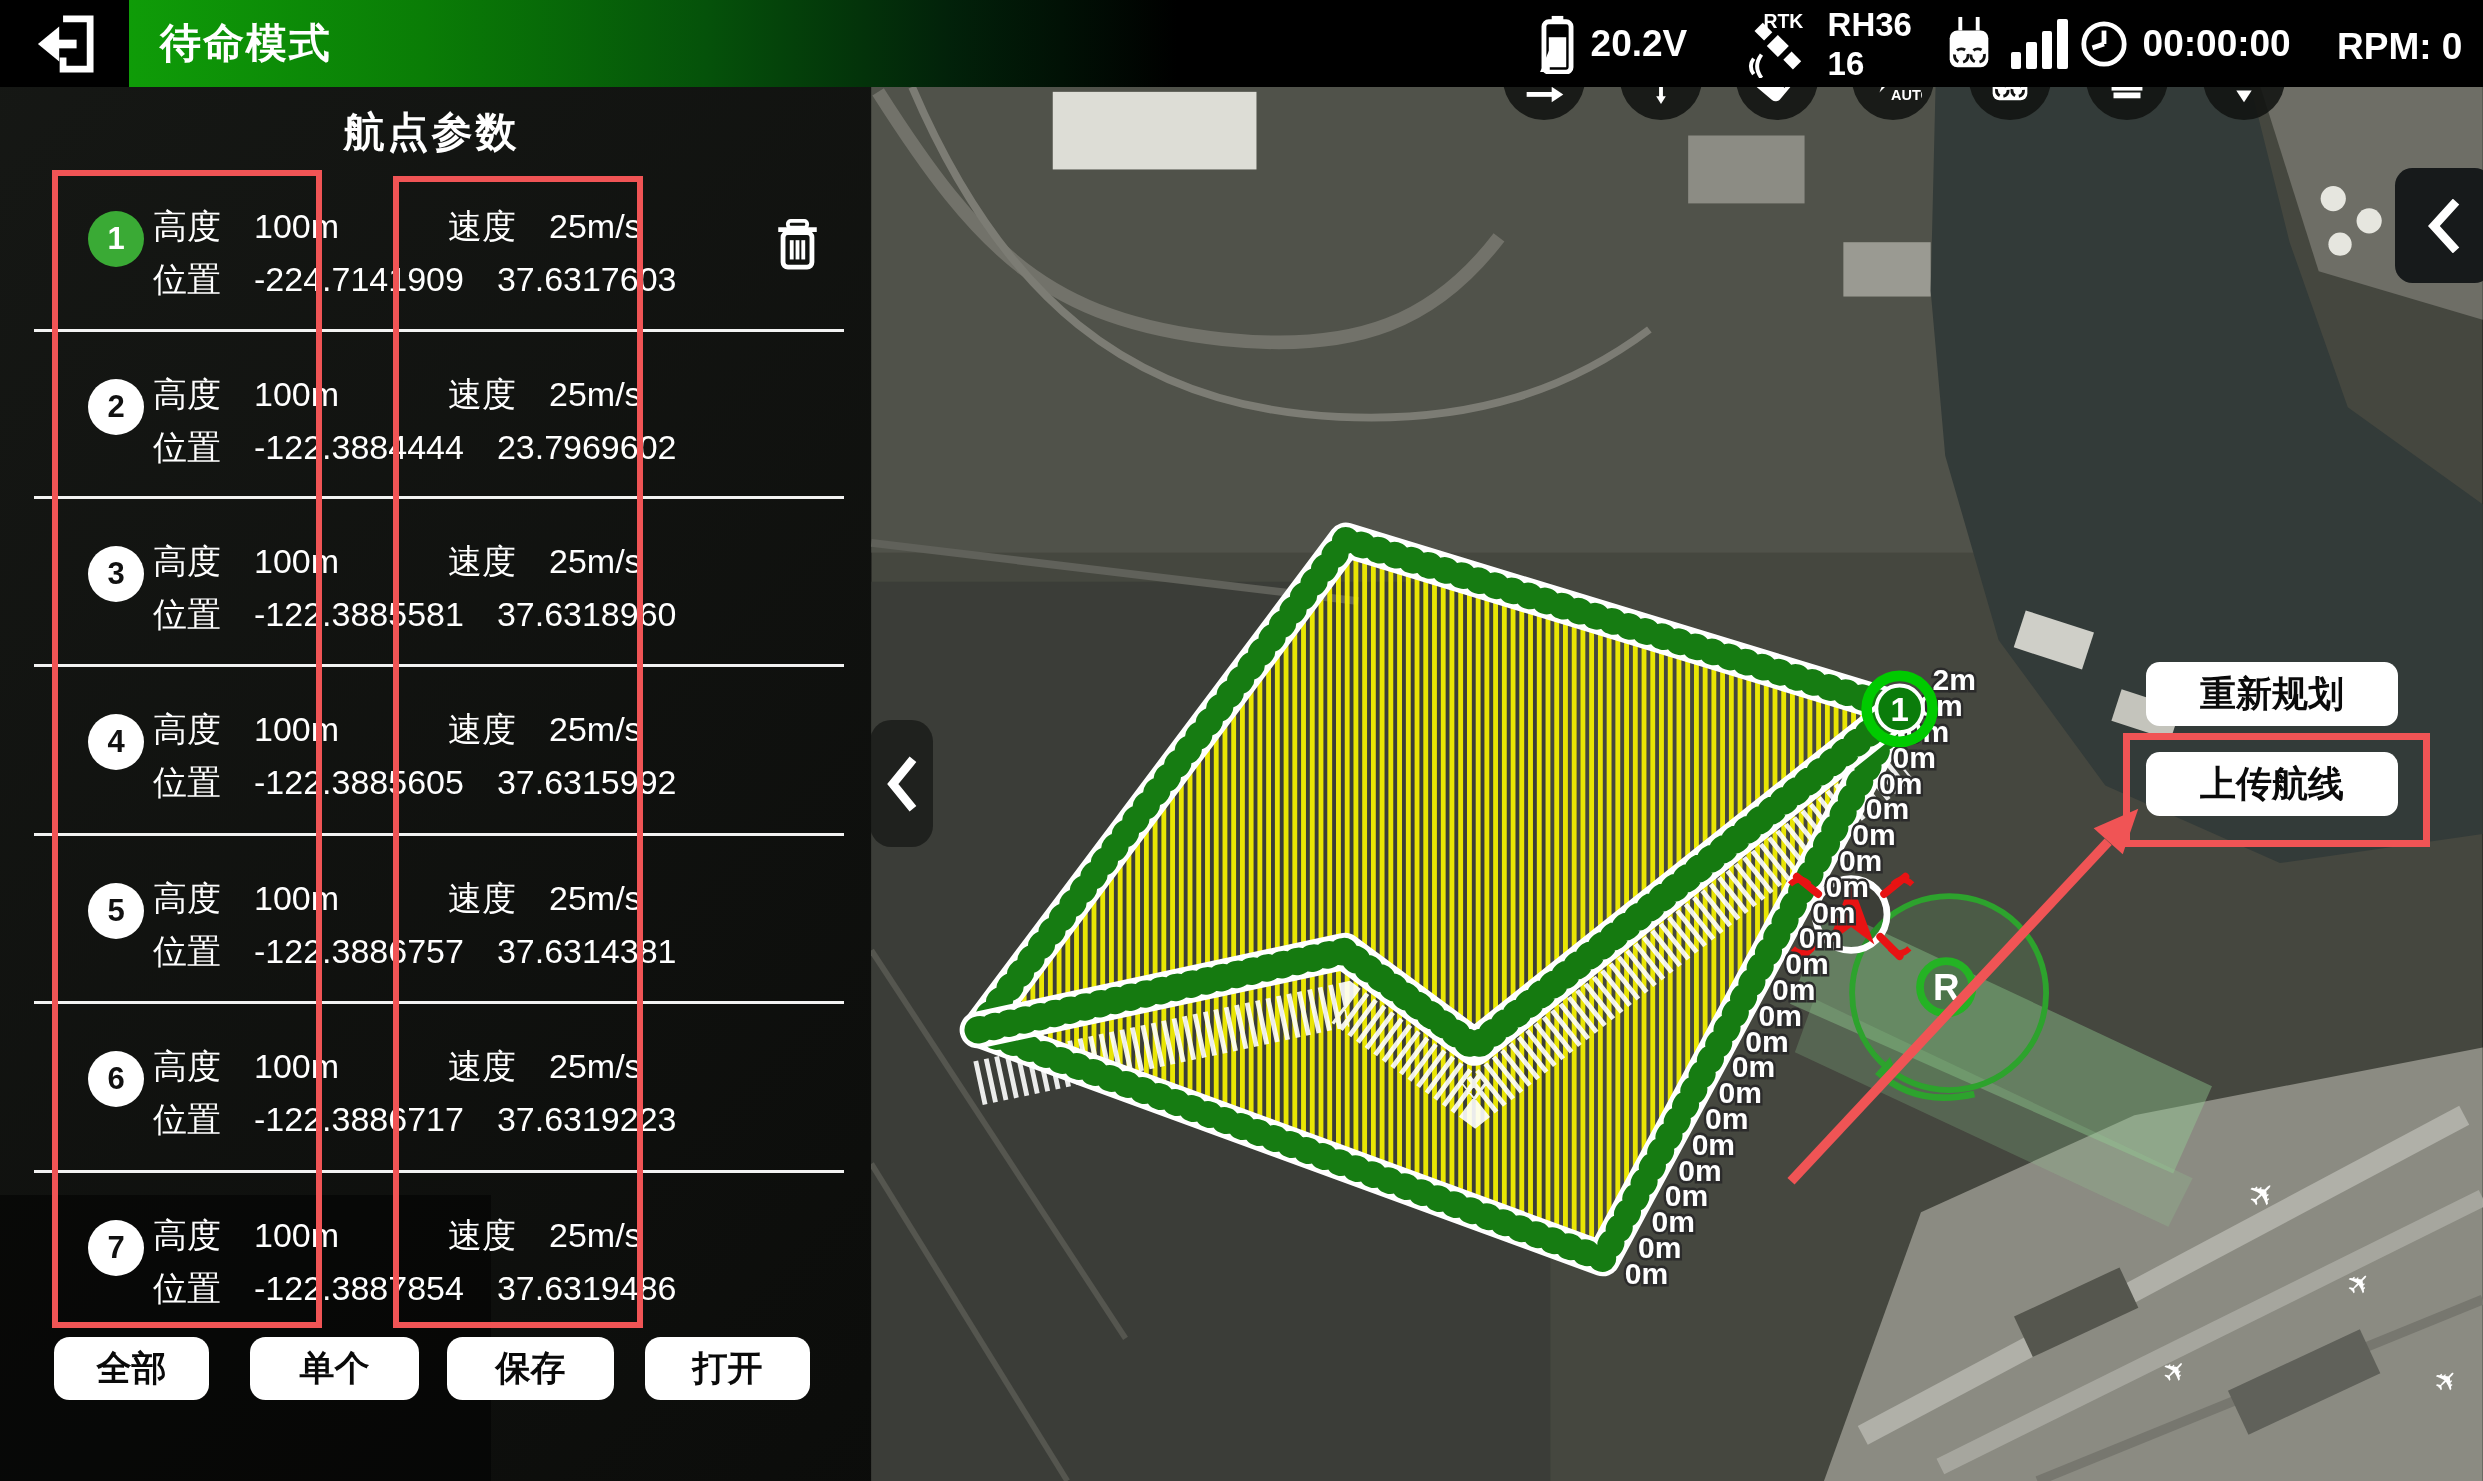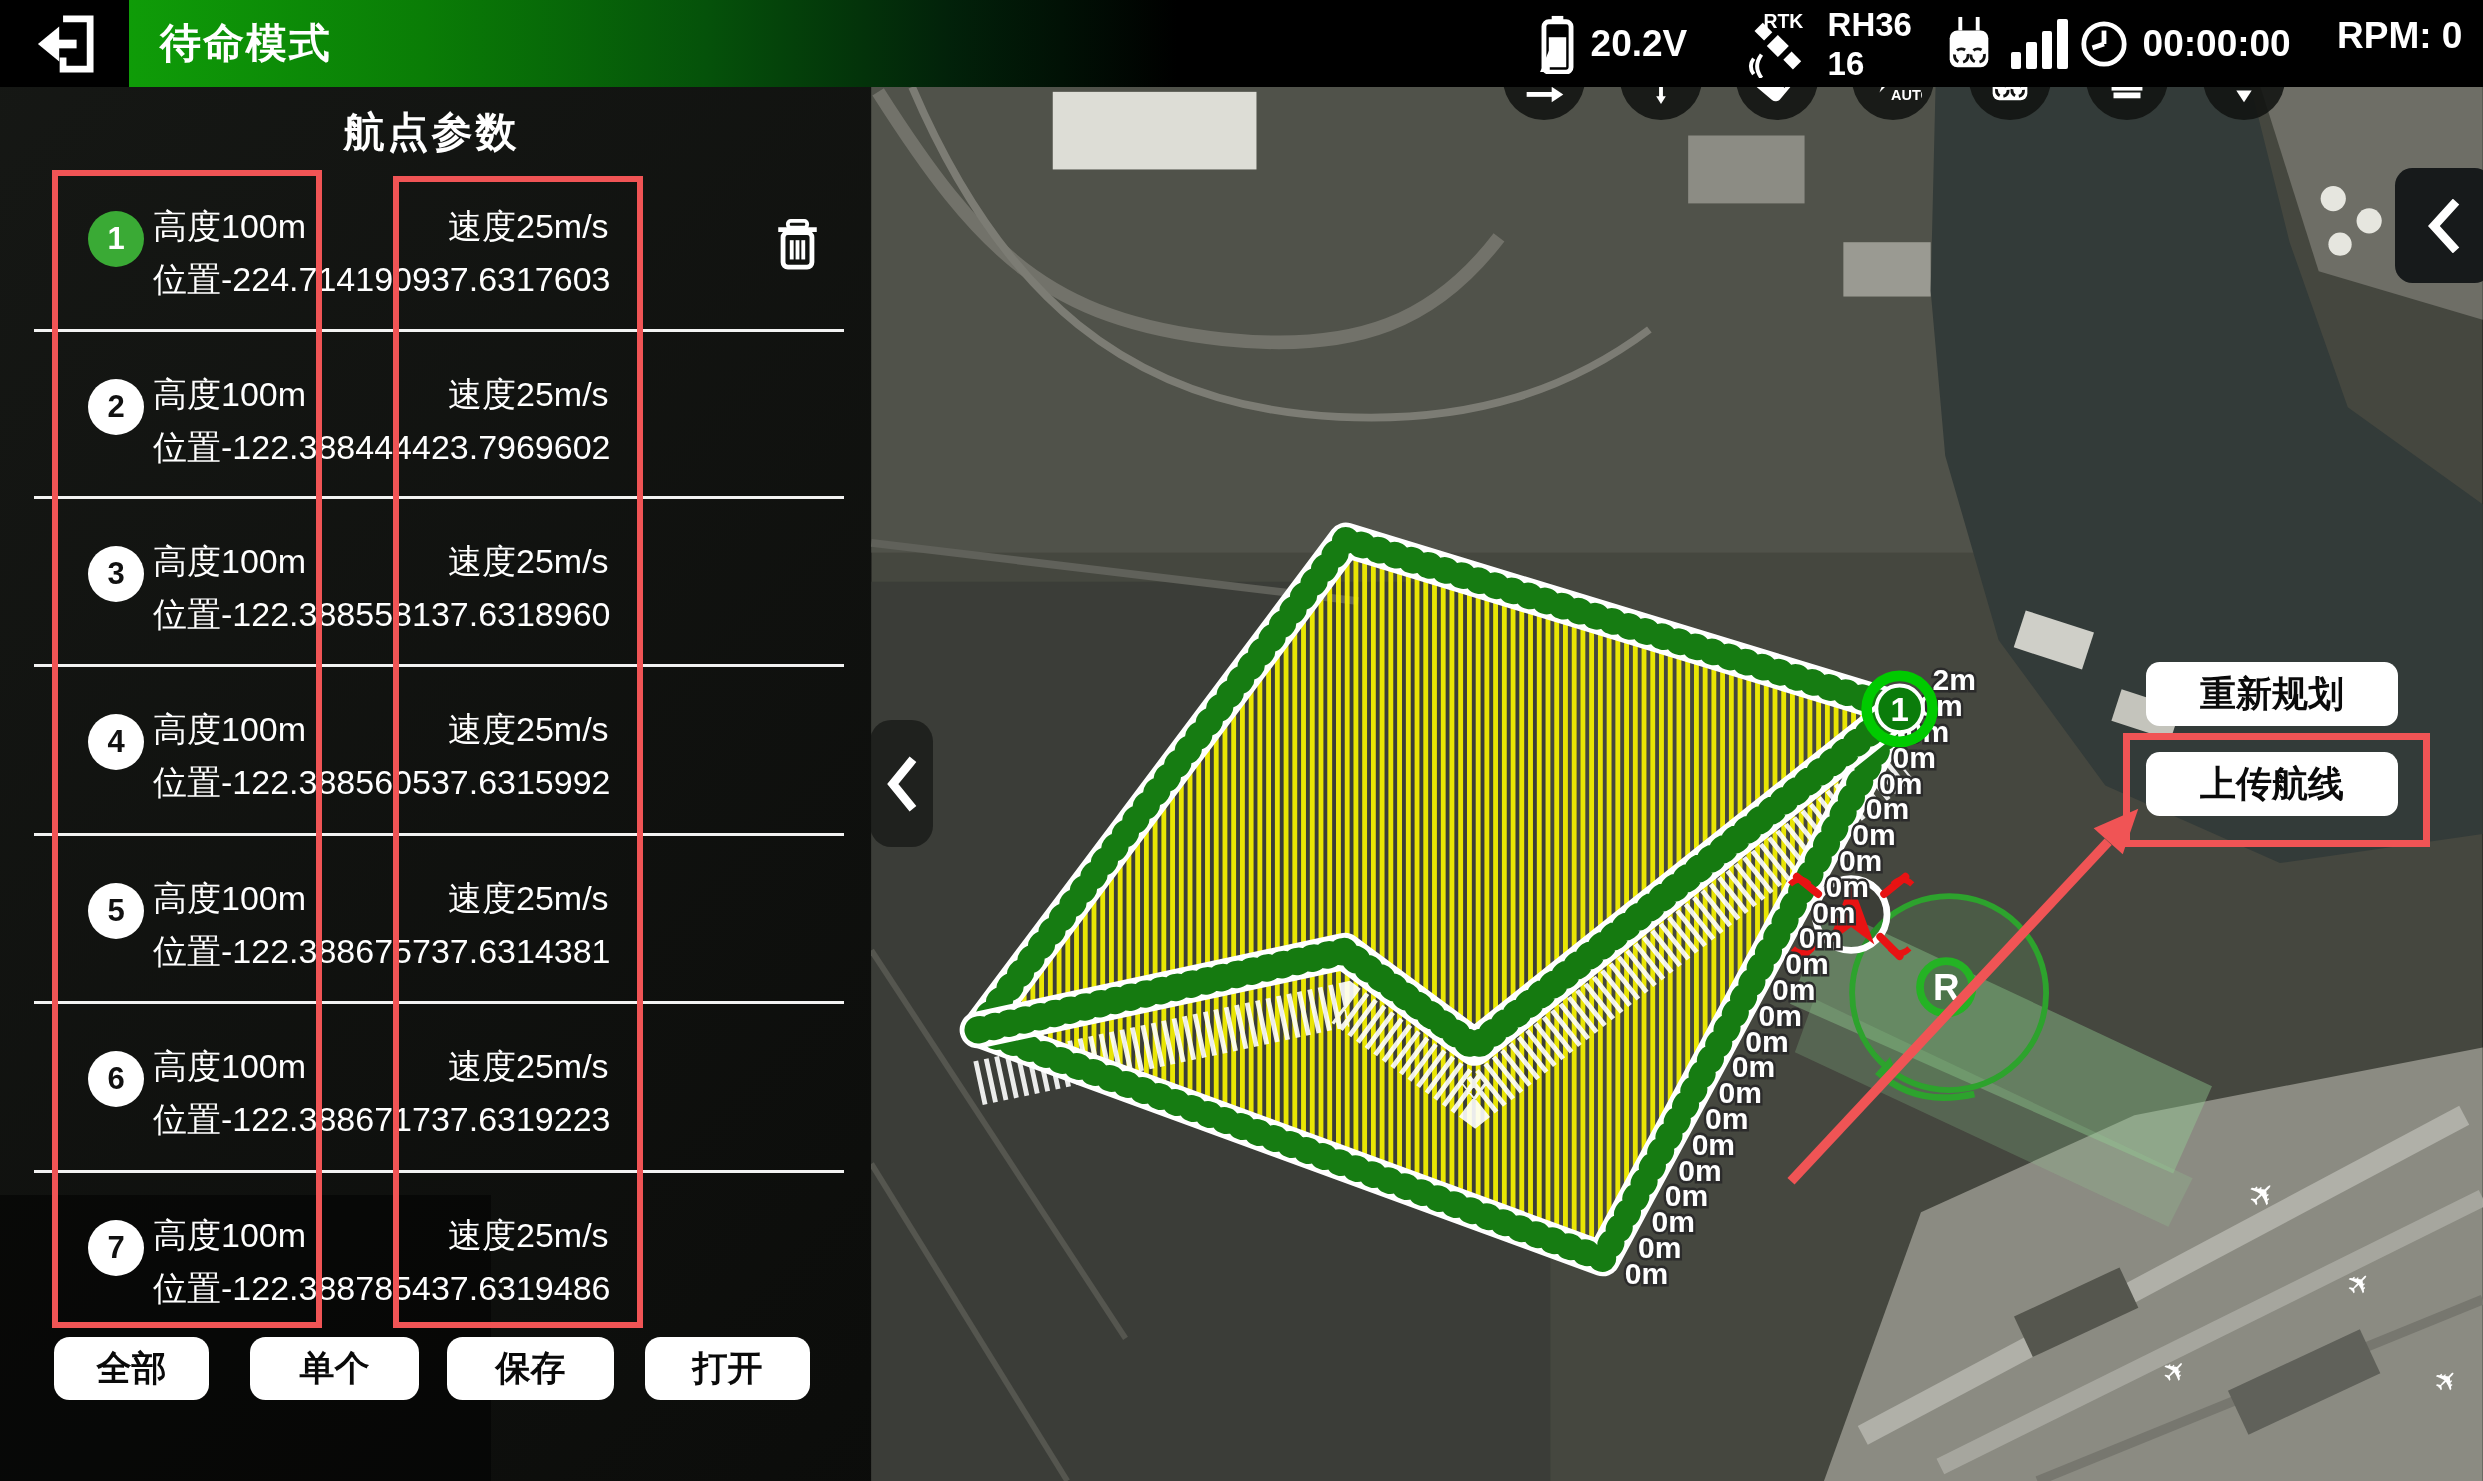--- a/index.html
+++ b/index.html
@@ -20,21 +20,21 @@
   
   #sidebar{position:absolute;left:0;top:87px;width:871px;height:1394px;
       background:linear-gradient(135deg,rgba(22,24,21,0.97),rgba(12,13,11,0.96));z-index:20;}
   #sb-bottom-sheet{position:absolute;left:0;top:1108px;width:491px;height:286px;background:rgba(0,0,0,0.5);}
   #sb-title{position:absolute;left:281px;top:17.5px;width:301px;text-align:center;font-size:41px;font-weight:700;letter-spacing:2.9px;}
   .divider{position:absolute;left:34px;width:810px;height:2.9px;background:rgba(255,255,255,0.95);}
   .wp-row{position:absolute;left:0;width:871px;height:168px;}
   .wp-num{position:absolute;left:88px;top:50px;width:56px;height:56px;border-radius:50%;
       background:#fff;color:#111;font-size:31px;font-weight:700;display:flex;align-items:center;justify-content:center;}
   .wp-num.sel{background:#3aaa35;color:#fff;}
-  .wp-line{position:absolute;height:43px;display:flex;align-items:center;font-size:34px;}
+  .wp-line{position:absolute;height:43px;display:flex;align-items:center;gap:33px;font-size:34px;}
   .wp-lbl{color:#fff;}
   .wp-val{color:#fff;}
   #trash-btn{position:absolute;left:774px;top:132px;width:47px;height:52px;cursor:pointer;z-index:25;}
   .redbox{position:absolute;border:6.8px solid #f05455;z-index:30;pointer-events:none;}
   .sb-btn{position:absolute;top:1250px;height:63px;background:#fff;color:#0a0a0a;border-radius:15.5px;
       display:flex;align-items:center;justify-content:center;font-size:35px;font-weight:700;cursor:pointer;z-index:26;}
   #collapse-left{position:absolute;left:870px;top:720px;width:63px;height:127px;background:rgba(15,16,15,0.62);
       border-radius:21.3px;display:flex;align-items:center;justify-content:center;z-index:22;cursor:pointer;}
   
   #map{position:absolute;left:871px;top:87px;width:1612px;height:1394px;z-index:5;}
@@ -446,17 +446,17 @@
 
     <div class="tb-item" style="left:2079px;">
       <svg width="50" height="50" viewBox="0 0 52 52">
         <circle cx="26" cy="26" r="21" fill="none" stroke="#fff" stroke-width="5"></circle>
         <line x1="26" y1="26" x2="26" y2="12" stroke="#fff" stroke-width="5"></line>
         <line x1="26" y1="26" x2="14" y2="30" stroke="#fff" stroke-width="5"></line>
       </svg>
       <span class="tb-text">00:00:00</span>
     </div>
 
-    <span class="tb-text" style="position:absolute;left:2337px;top:0;height:72px;display:flex;align-items:center;">RPM: 0</span>
+    <span class="tb-text" style="position:absolute;left:2337px;top:11px;height:72px;display:flex;align-items:center;">RPM: 0</span>
   </div>
 
 </div>
 
 
 </body></html>

